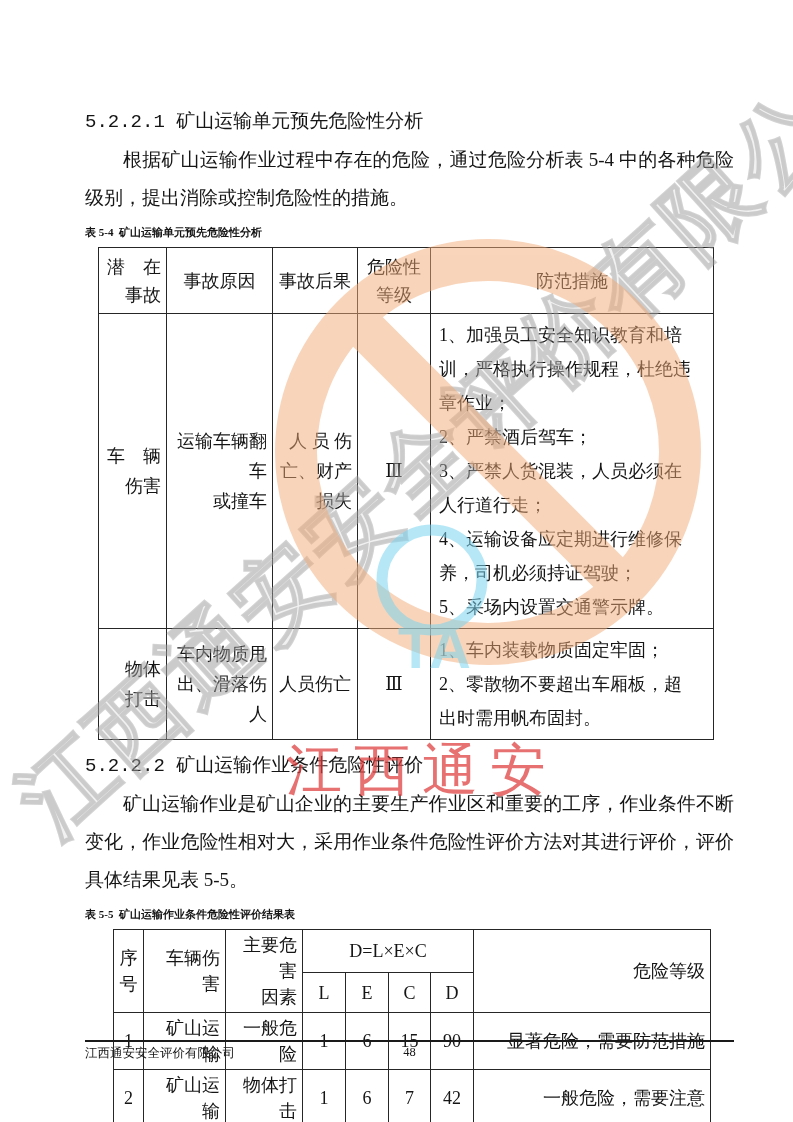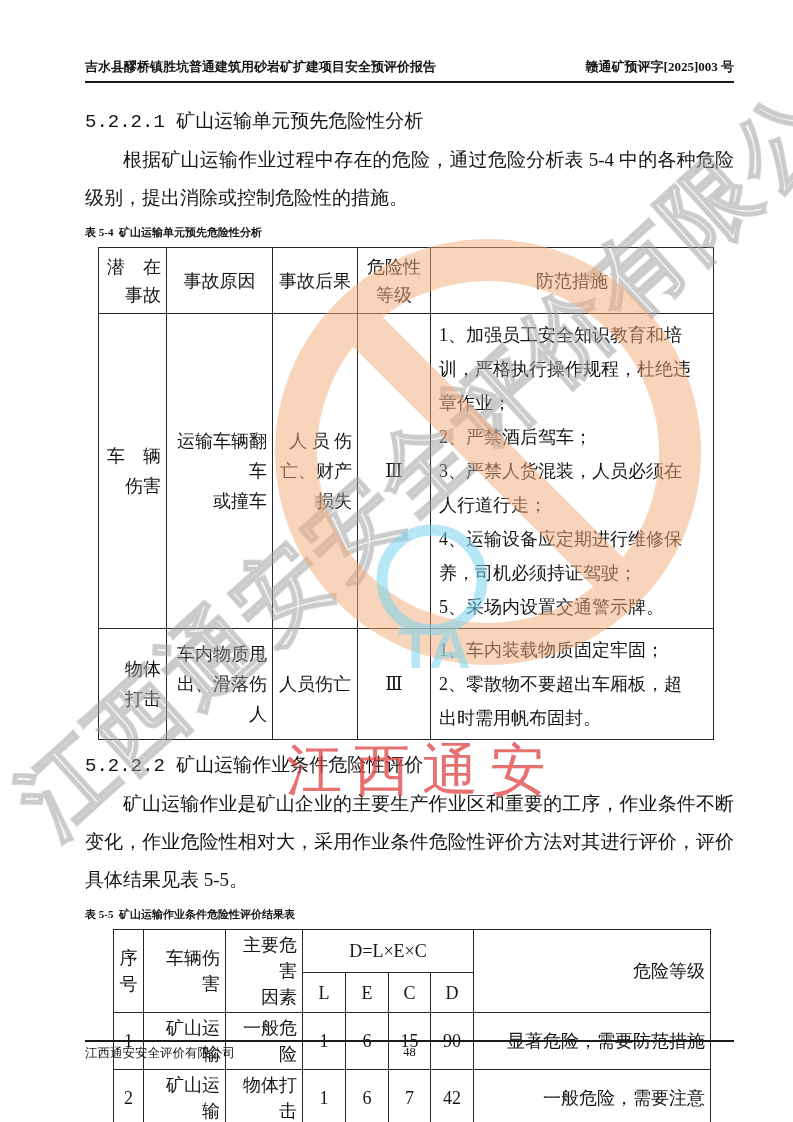--- a/index.html
+++ b/index.html
@@ -60,24 +60,20 @@
     font-size:56px;font-weight:normal;letter-spacing:12px;
     color:rgba(222,58,58,0.72);white-space:nowrap;
   }
   .wm-svg{position:absolute;left:0;top:0;}
 </style>
 </head>
 <body>
 
 <div class="page">
 
-  <div class="header">
-    <span>吉水县醪桥镇胜坑普通建筑用砂岩矿扩建项目安全预评价报告</span>
-    <span>赣通矿预评字[2025]003 号</span>
-  </div>
 
   <div class="content">
 
     <div class="sec-heading">5.2.2.1 矿山运输单元预先危险性分析</div>
     <div class="para">根据矿山运输作业过程中存在的危险，通过危险分析表 5-4 中的各种危险级别，提出消除或控制危险性的措施。</div>
 
     <div class="tbl-caption">表 5-4  矿山运输单元预先危险性分析</div>
     <table class="t54">
       <colgroup>
         <col style="width:68px">

